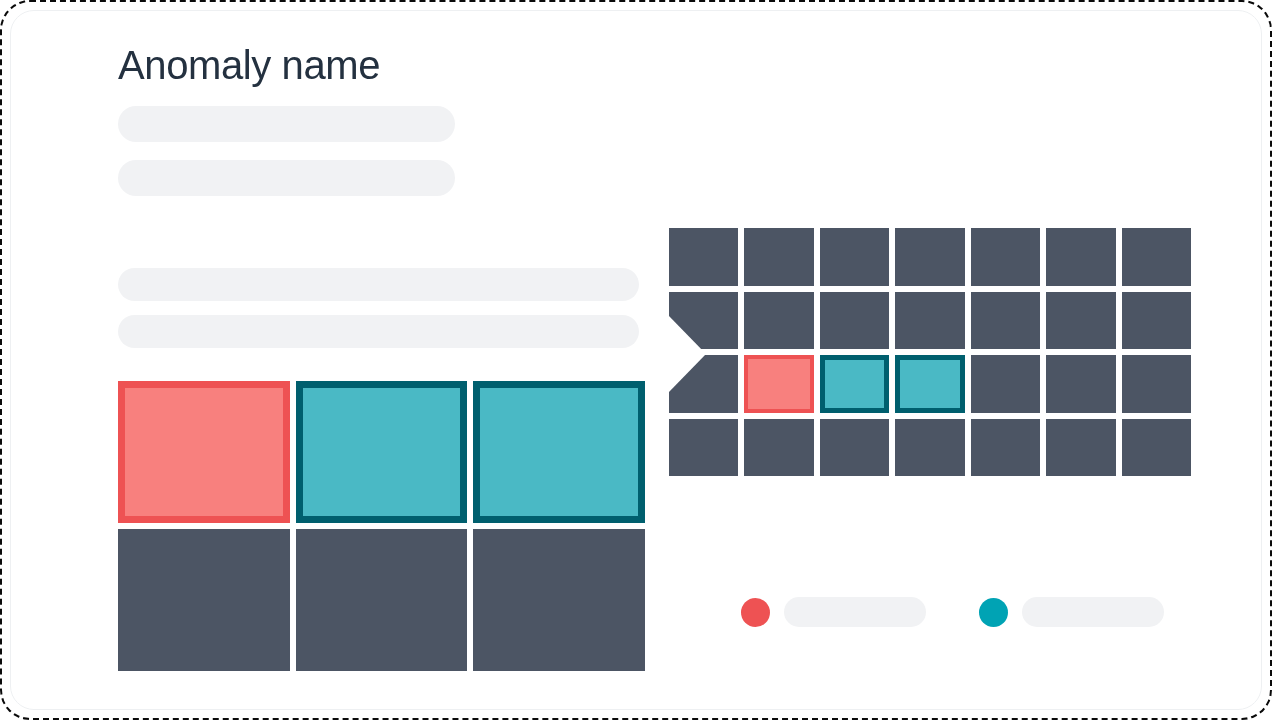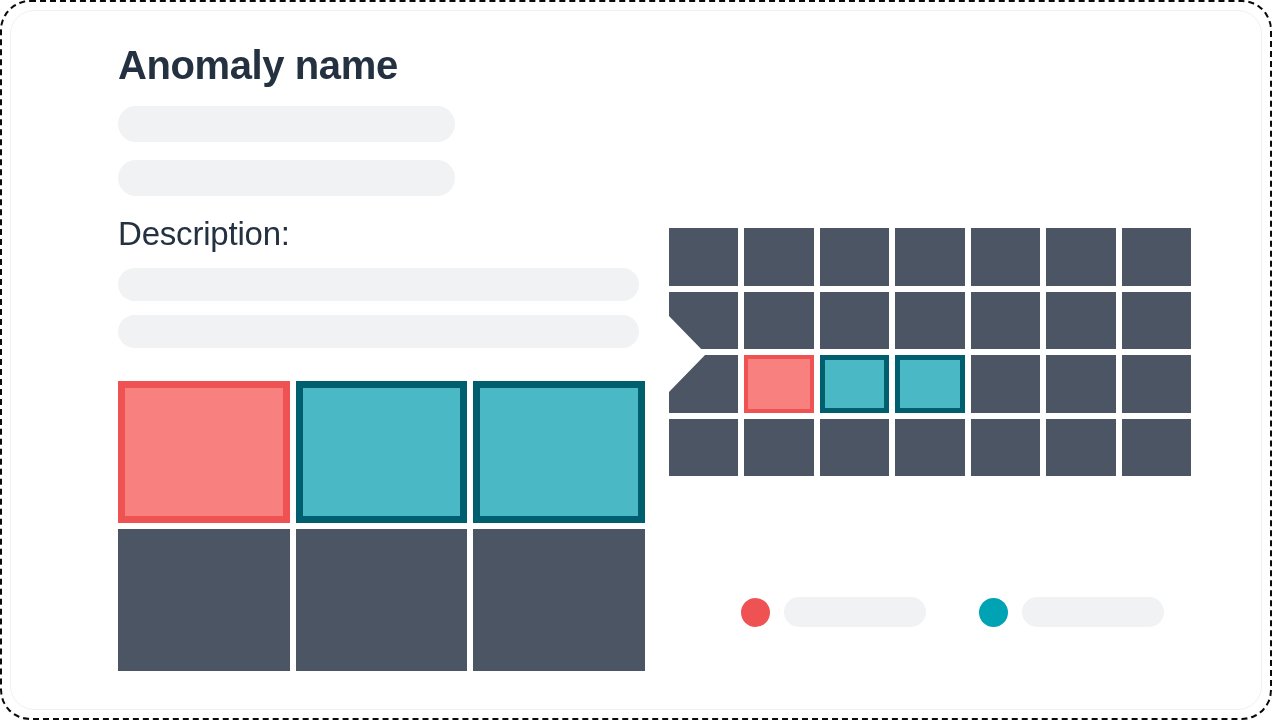--- a/index.html
+++ b/index.html
@@ -23,21 +23,21 @@
     left: 8px; top: 8px; right: 8px; bottom: 8px;
     background: #ffffff;
     border: 1px solid #eef0f2;
     border-radius: 24px;
   }
   
   .page-title {
     position: absolute;
     left: 107px; top: 30px;
     font-size: 40px;
-    font-weight: 700;
+    font-weight: 400;
     letter-spacing: -0.4px;
     color: var(--text, #243140);
     line-height: 1.2;
   }
   .desc-label {
     position: absolute;
     left: 107px; top: 203px;
     font-size: 33px;
     font-weight: 500;
     letter-spacing: -0.2px;
@@ -118,21 +118,20 @@
 <body>
 
 <div class="canvas">
   <div class="card">
 
     <div class="page-title">Anomaly name</div>
 
     <div class="skeleton pill-name-1"></div>
     <div class="skeleton pill-name-2"></div>
 
-    <div class="desc-label">Description:</div>
 
     <div class="skeleton pill-desc-1"></div>
     <div class="skeleton pill-desc-2"></div>
 
     <div class="grid detail-grid" id="detail-grid">
         <div class="cell anomaly"></div>
         <div class="cell expected"></div>
         <div class="cell expected"></div>
         <div class="cell"></div>
         <div class="cell"></div>

